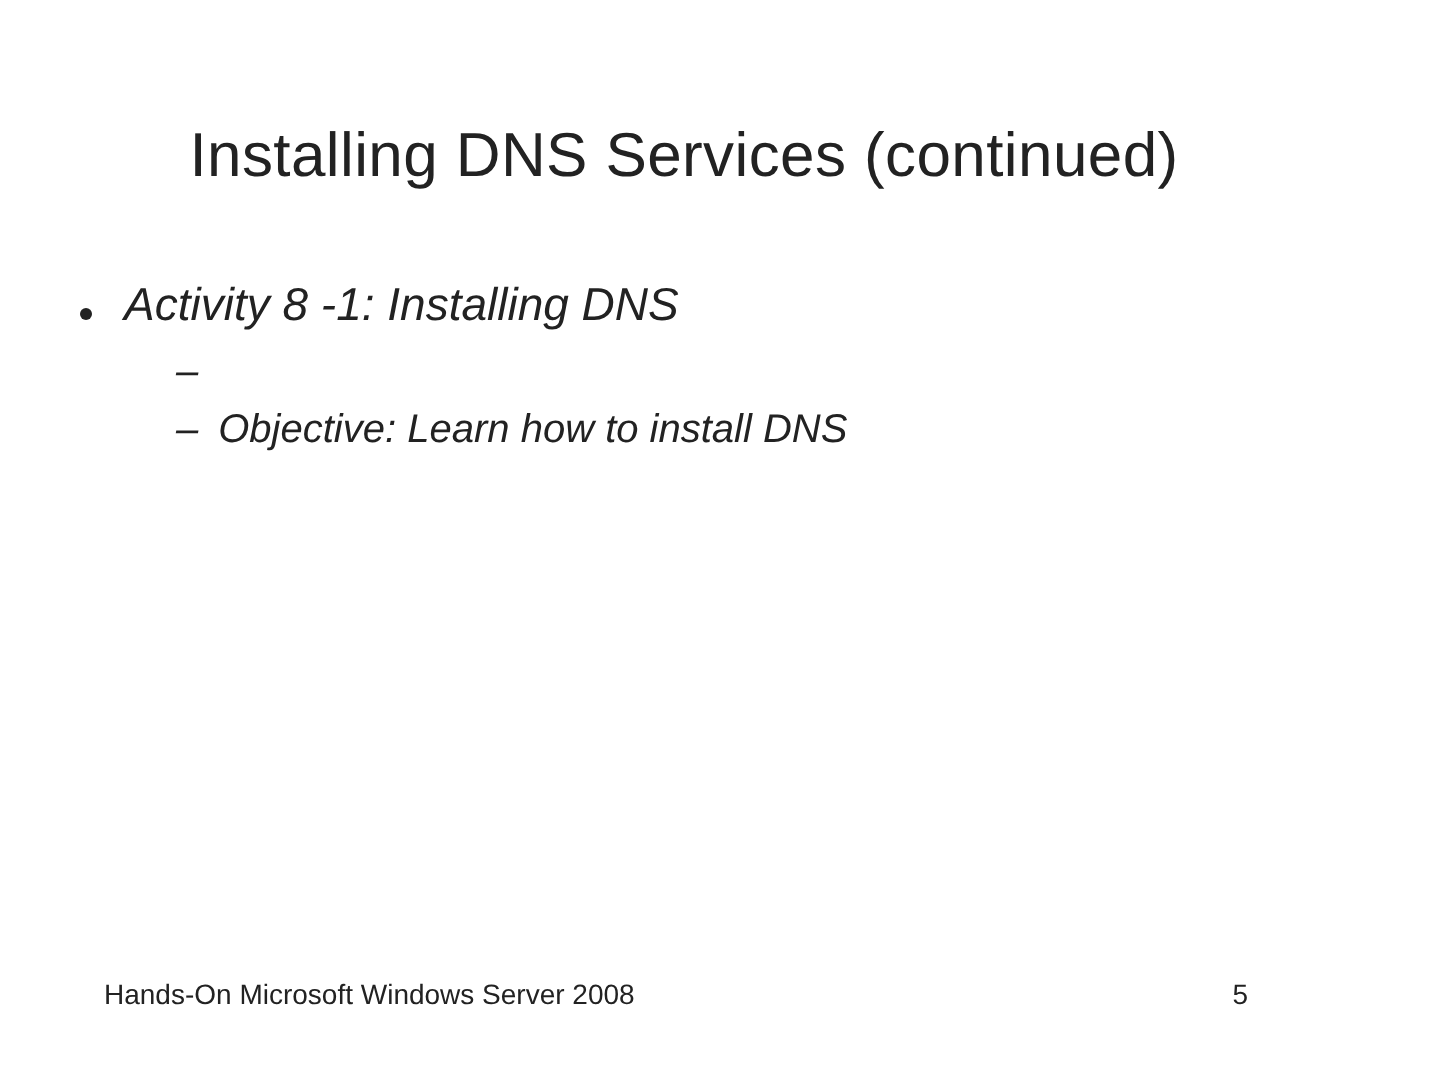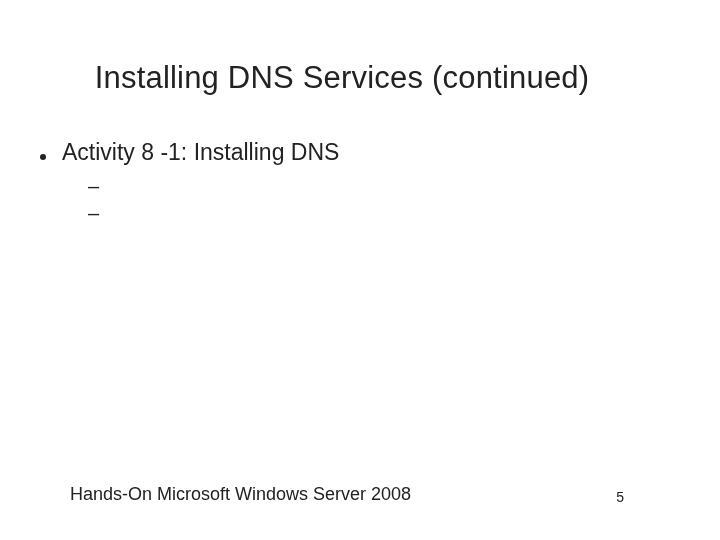--- a/index.html
+++ b/index.html
@@ -19,20 +19,21 @@
       font-size: 31px;
       font-weight: 400;
       color: #222;
       letter-spacing: 0.2px;
     }
     .body {
       position: absolute;
       top: 138px;
       left: 36px;
       right: 36px;
+      font-style: italic;
     }
     .bullet-row {
       display: flex;
       align-items: baseline;
       margin-bottom: 6px;
     }
     .bullet-dot {
       width: 6px;
       height: 6px;
       background: #222;
@@ -60,22 +61,22 @@
       margin-right: 10px;
       flex-shrink: 0;
     }
     .sub-text {
       font-size: 20px;
       line-height: 1.3;
     }
     .footer-left {
       position: absolute;
       bottom: 35px;
-      left: 70px;
-      font-size: 18px;
+      left: 52px;
+      font-size: 14px;
       color: #222;
     }
     .footer-right {
       position: absolute;
       bottom: 35px;
       right: 60px;
       font-size: 14px;
       color: #222;
     }
   </style>
@@ -90,20 +91,21 @@
     <div class="bullet-row">
       <div class="bullet-dot"></div>
       <div class="bullet-text">Activity 8 -1: Installing DNS</div>
     </div>
     <div class="sub-list">
       <div class="sub-row">
         <div class="dash">–</div>
       </div>
       <div class="sub-row">
         <div class="dash">–</div>
+        <div class="sub-text">Objective: Learn how to install DNS</div>
       </div>
     </div>
   </div>
 
   <div class="footer-left">Hands-On Microsoft Windows Server 2008</div>
   <div class="footer-right">5</div>
 
 </div>
 
 </body></html>

